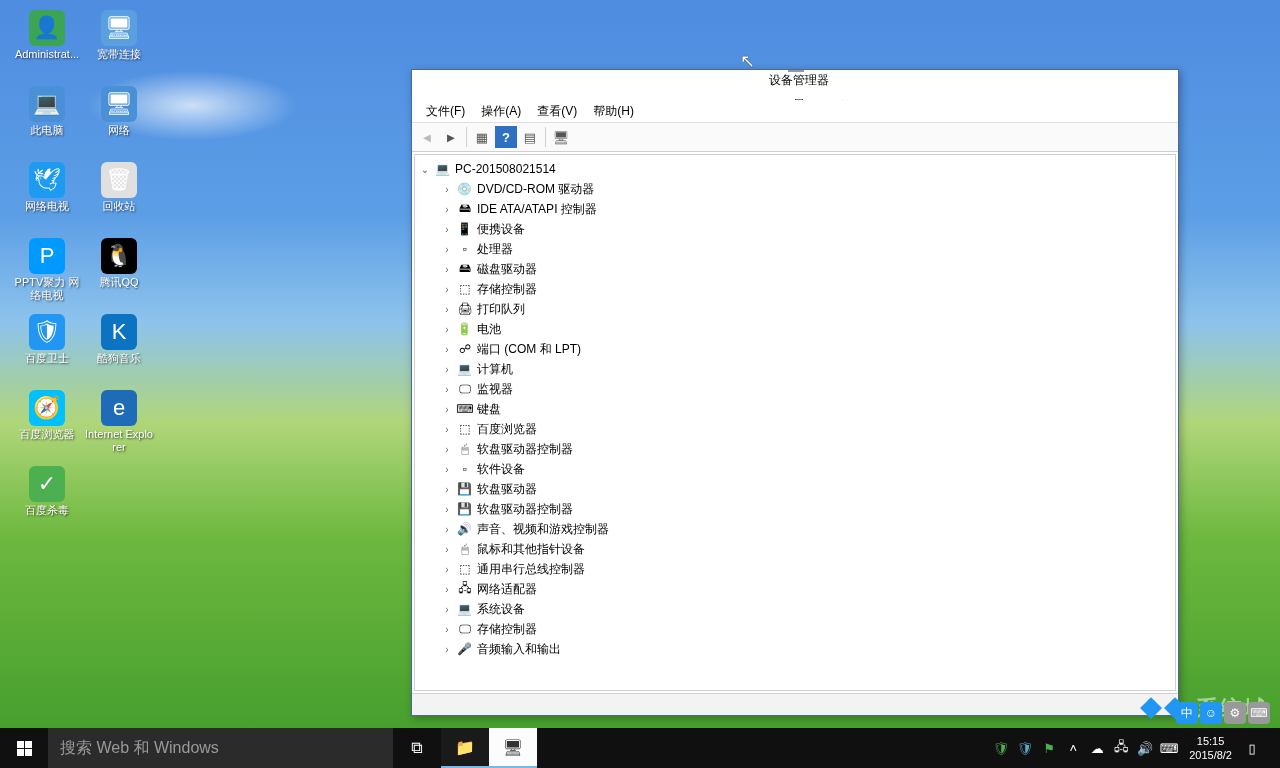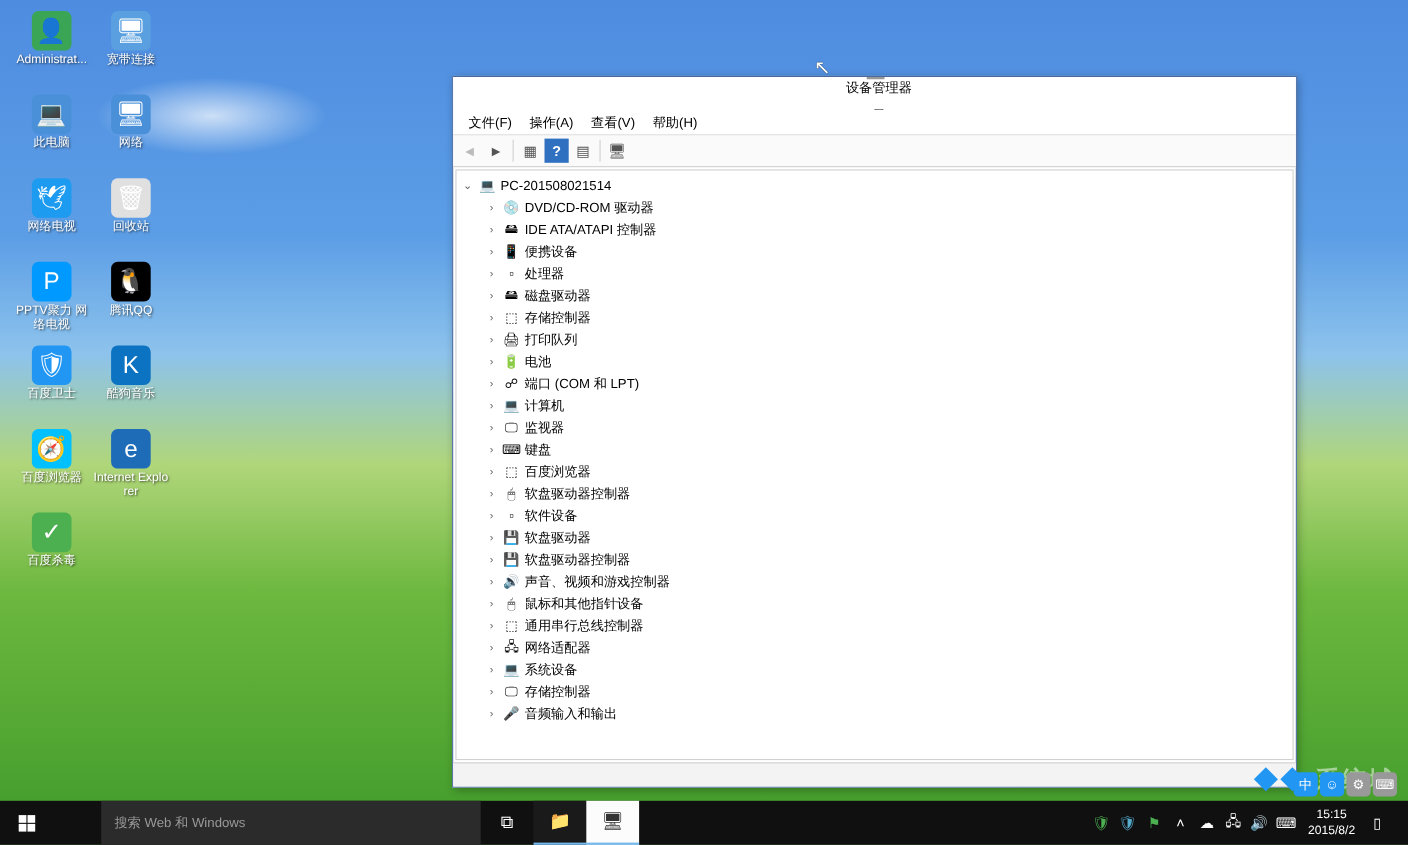--- a/index.html
+++ b/index.html
@@ -29,21 +29,21 @@
 .tree-row { display: flex; align-items: center; height: 20px; font-size: 12px; cursor: pointer; white-space: nowrap; }
 .toggle { width: 12px; display: inline-flex; justify-content: center; color: #666; font-size: 10px; }
 .ticon2 { width: 16px; height: 16px; margin: 0 4px; display: inline-flex; align-items: center; justify-content: center; font-size: 12px; }
 
 .statusbar { height: 22px; border-top: 1px solid #d0d0d0; background: #f3f3f3; }
 
 .taskbar { position: absolute; bottom: 0; left: 0; width: 100%; height: 40px; background: #101010; display: flex; align-items: center; color: #fff; }
 .start { width: 48px; height: 40px; display: flex; align-items: center; justify-content: center; cursor: pointer; }
 .win-logo { display: grid; grid-template-columns: 7px 7px; grid-template-rows: 7px 7px; gap: 1px; }
 .win-logo div { background: #fff; }
-.search { flex: 0 0 345px; height: 40px; background: #2b2b2b; display: flex; align-items: center; padding-left: 12px; font-size: 12px; color: #999; cursor: text; margin-left: 44px; }
+.search { flex: 0 0 345px; height: 40px; background: #2b2b2b; display: flex; align-items: center; padding-left: 12px; font-size: 16px; color: #999; cursor: text; }
 .task-icons { display: flex; height: 40px; }
 .task-icon { width: 48px; display: flex; align-items: center; justify-content: center; cursor: pointer; font-size: 16px; position: relative; }
 .task-icon.active { border-bottom: 2px solid #76b9ed; background: #1a1a1a; }
 .tray { margin-left: auto; display: flex; align-items: center; height: 40px; }
 .tray-icon { width: 24px; height: 40px; display: flex; align-items: center; justify-content: center; font-size: 13px; cursor: pointer; color: #fff; }
 .clock { padding: 0 8px; text-align: center; font-size: 11px; line-height: 1.3; cursor: pointer; }
 .notif { width: 16px; height: 40px; cursor: pointer; }
 
 .lang-bar { position: absolute; right: 10px; bottom: 44px; display: flex; gap: 2px; }
 .lang-btn { width: 22px; height: 22px; border-radius: 4px; display: flex; align-items: center; justify-content: center; font-size: 12px; color: #fff; cursor: pointer; }

